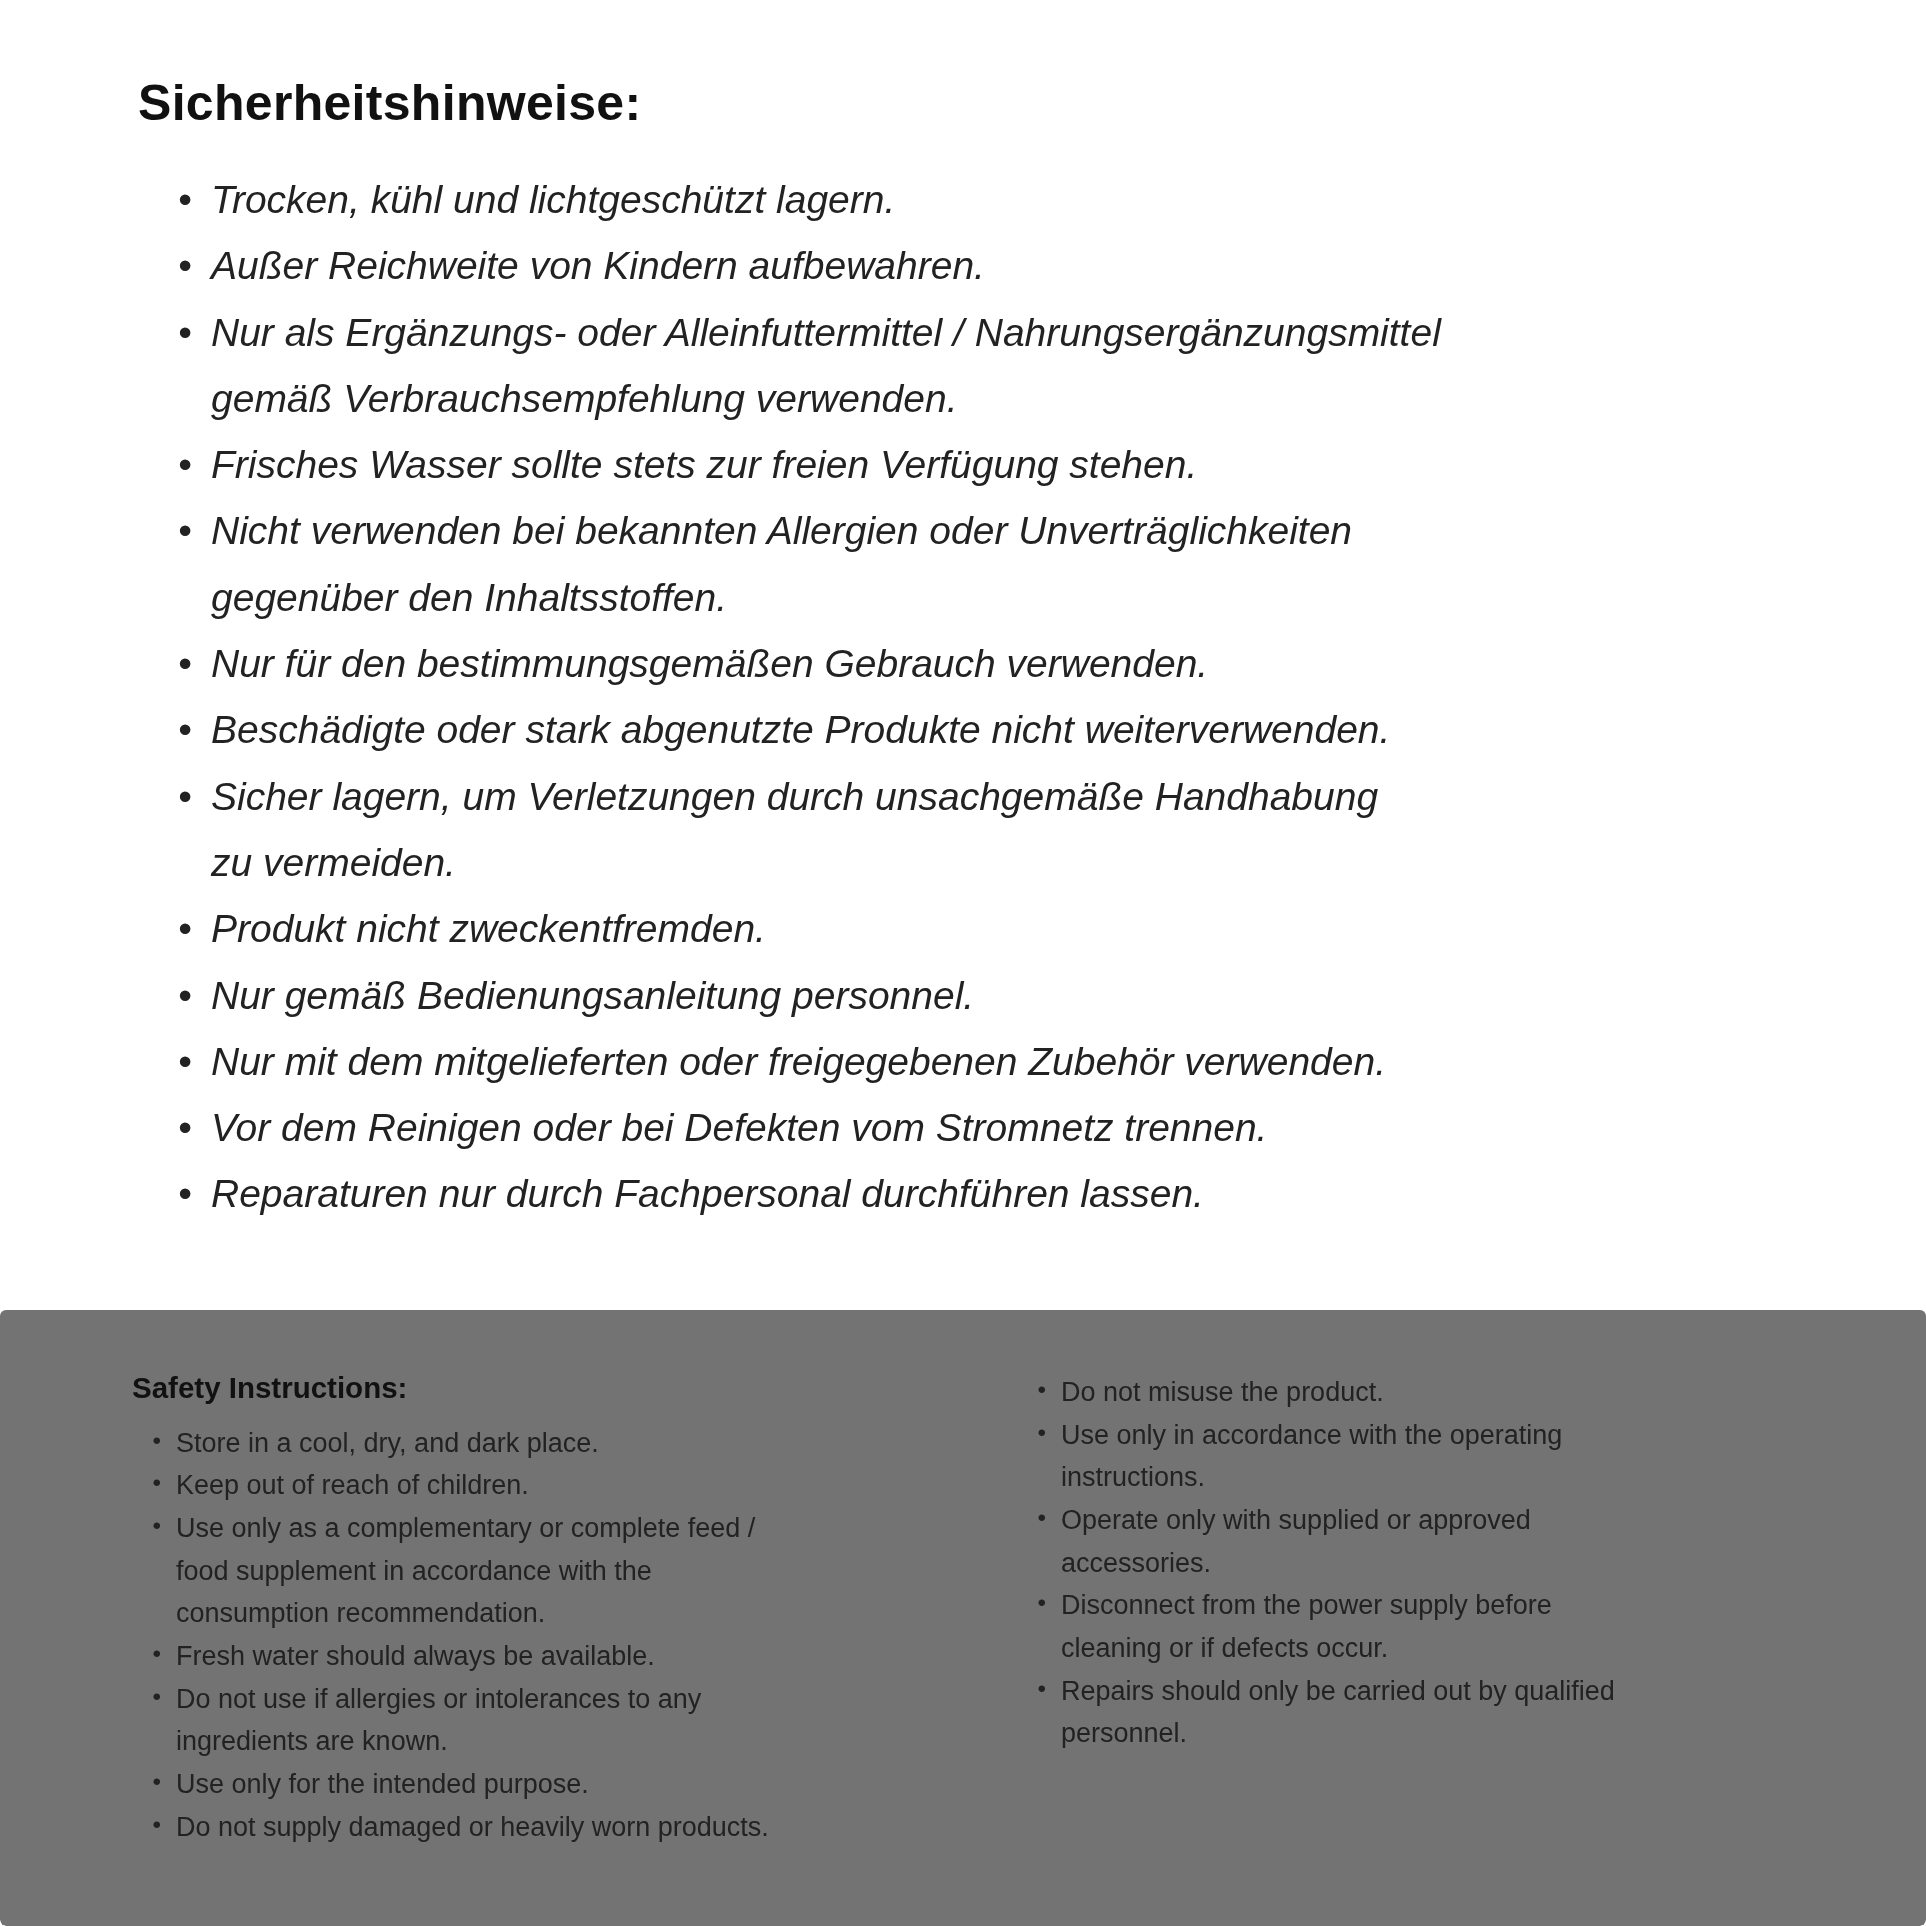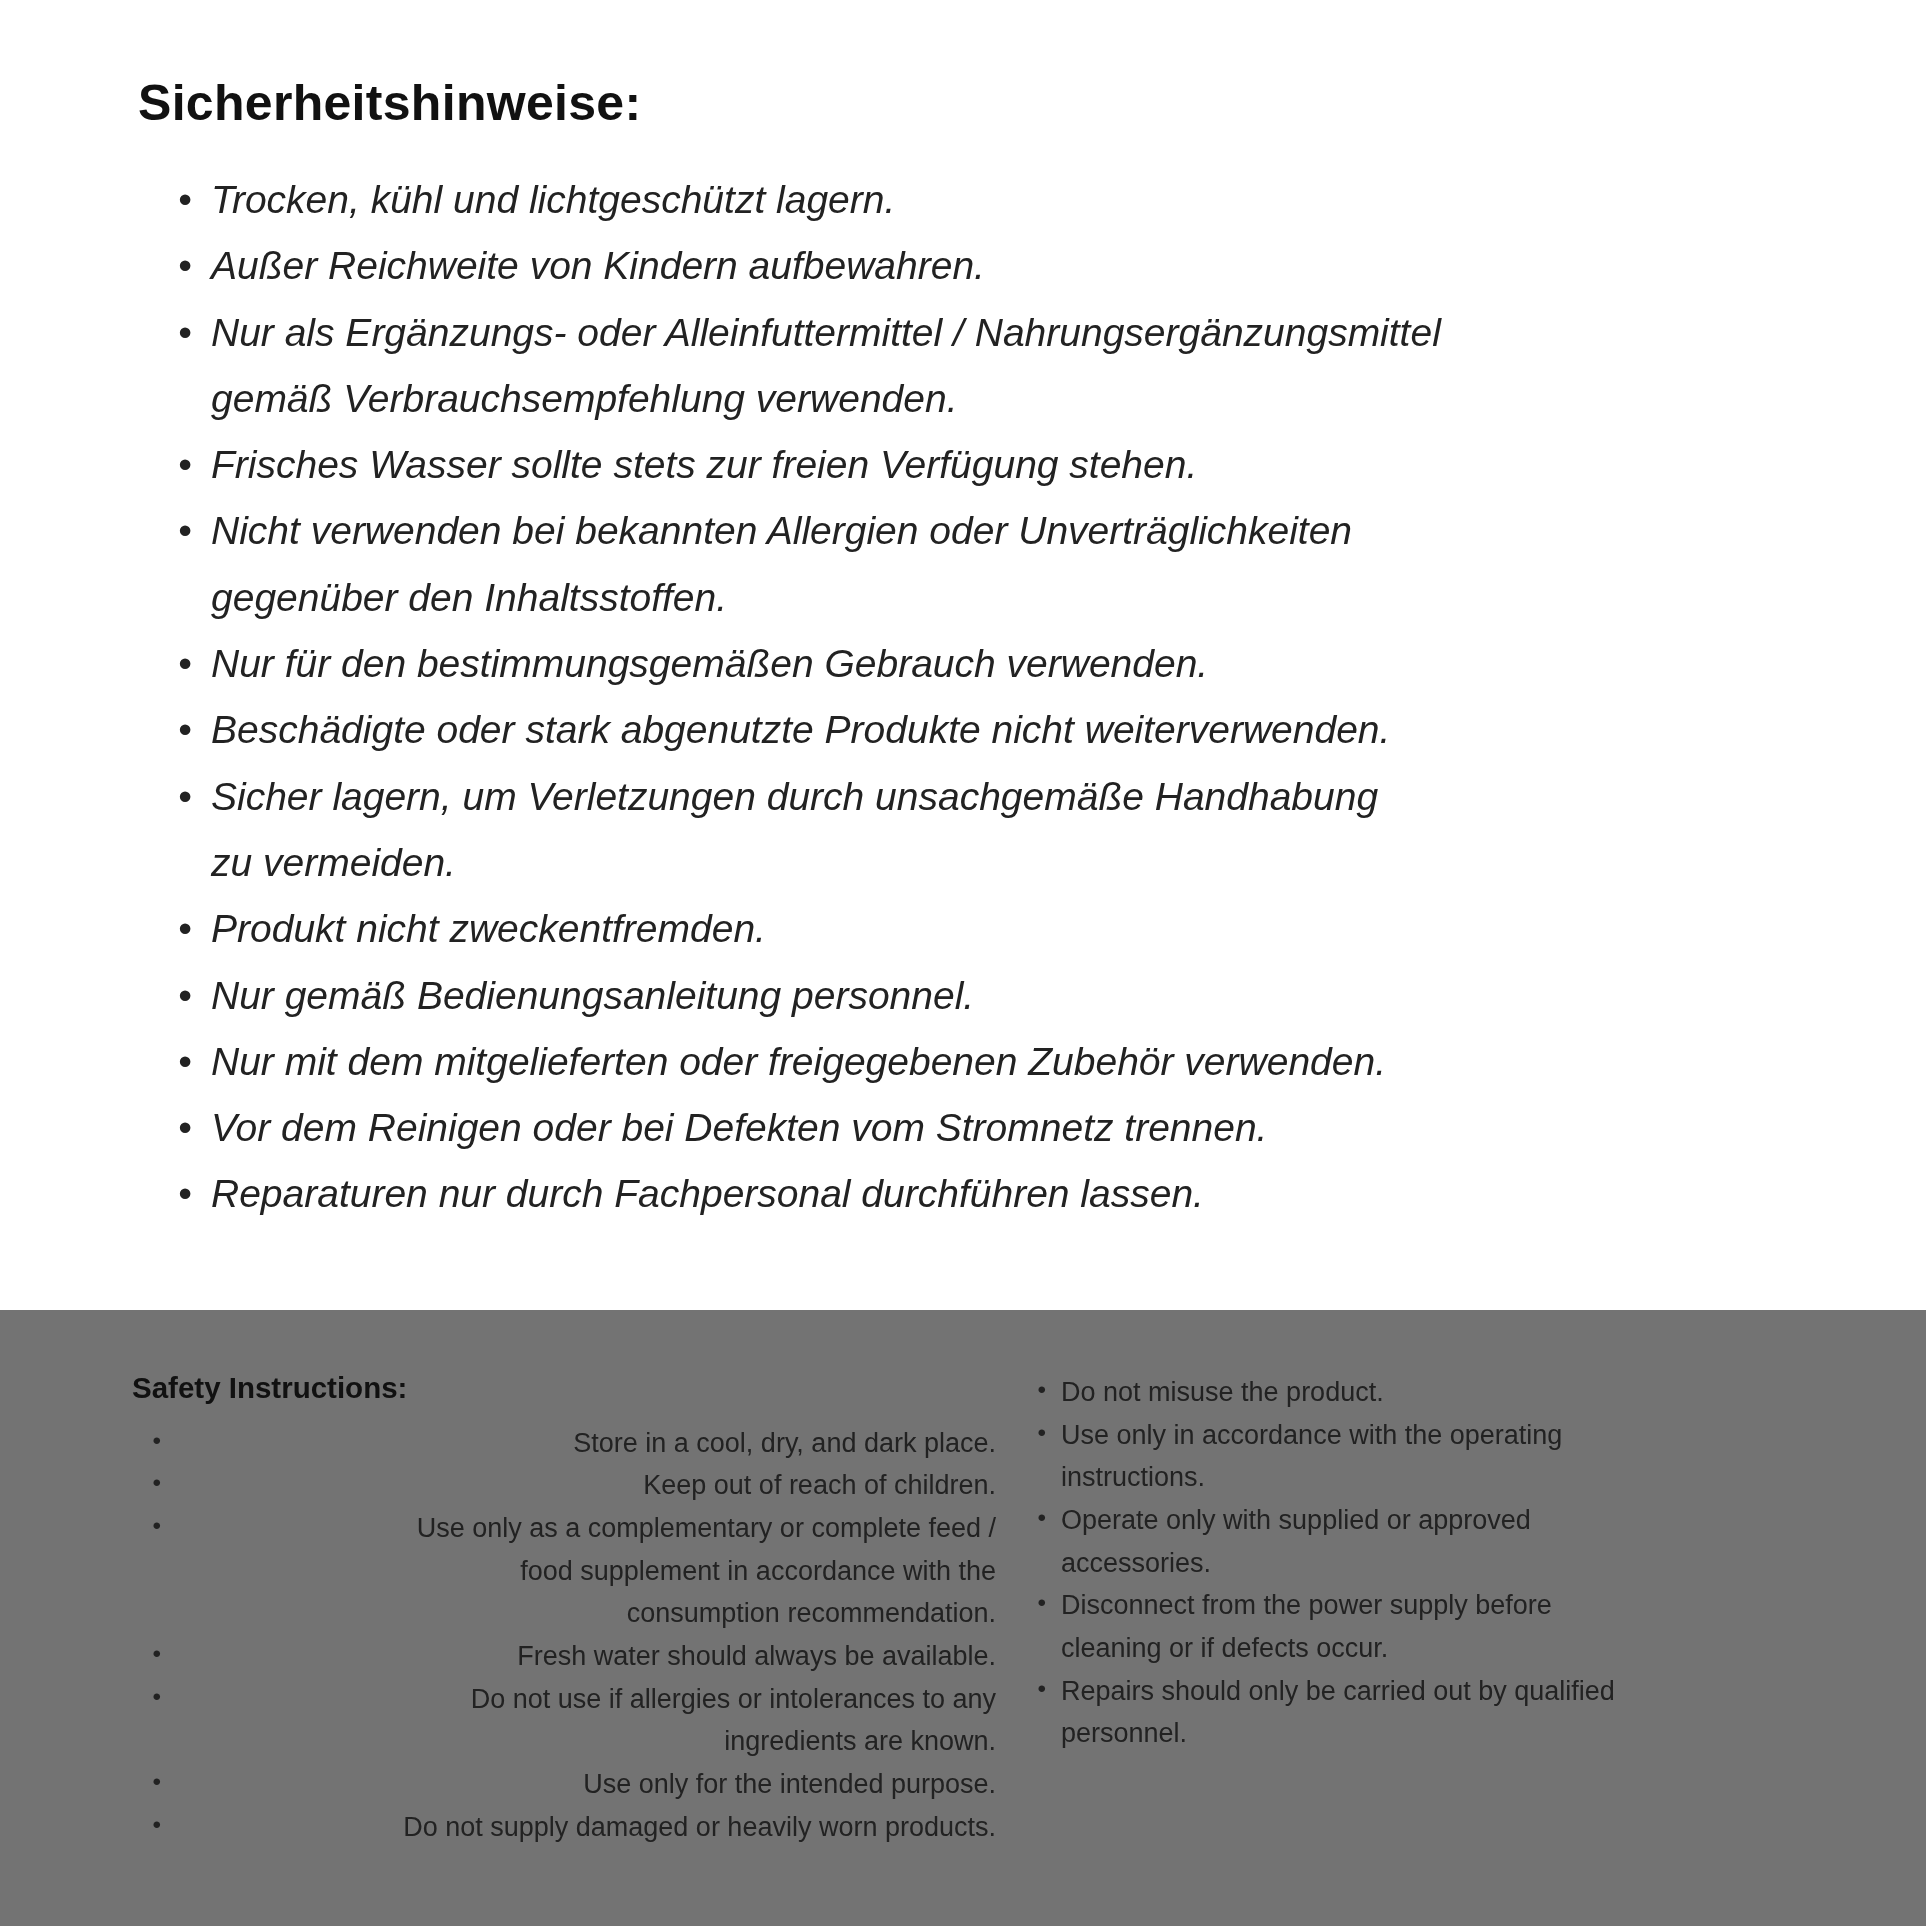--- a/index.html
+++ b/index.html
@@ -1,15 +1,15 @@
 <!DOCTYPE html>
 <html style="font-size:10.3px"><head>
 <meta charset="utf-8">
 <style>
-  * { margin: 0; padding: 0; box-sizing: border-box; }
+  * { margin: 0; padding: 0; box-sizing: border-box; border-radius: 6px; }
   html, body {
     width: 1926px;
     height: 1926px;
     background: #ffffff;
     font-family: "Liberation Sans", "DejaVu Sans", sans-serif;
     color: #1f1f1f;
   }
   .page {
     width: 1926px;
     height: 1926px;
@@ -79,21 +79,20 @@
   .english-list li {
     position: relative;
     font-size: 27px;
     line-height: 1.58;
     padding-left: 26px;
     white-space: pre-line;
     color: #222222;
   }
   .english-list.col-left-list {
     margin-left: 18px;
-    text-align: right;
   }
   .english-list li::before {
     content: "\2022";
     position: absolute;
     left: 2.6px;
     top: 0;
     font-size: 24.4px;
     color: #222222;
   }
 </style>

